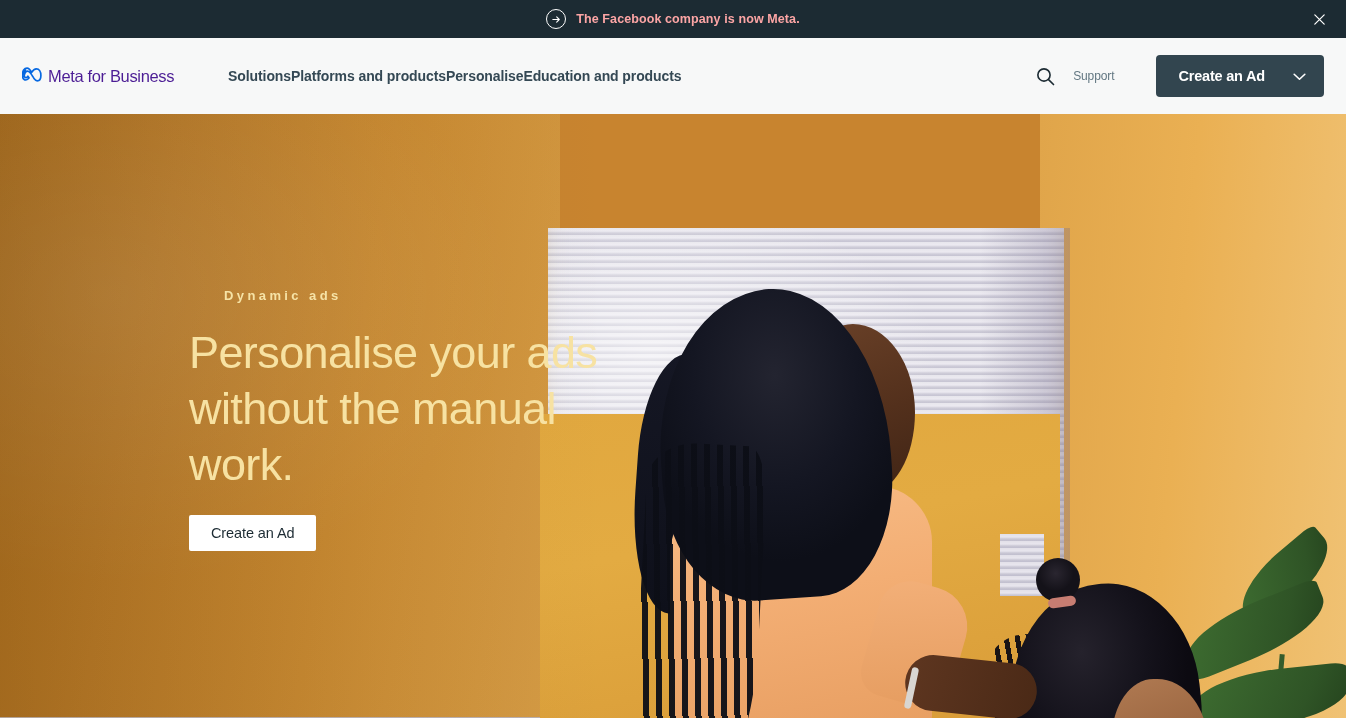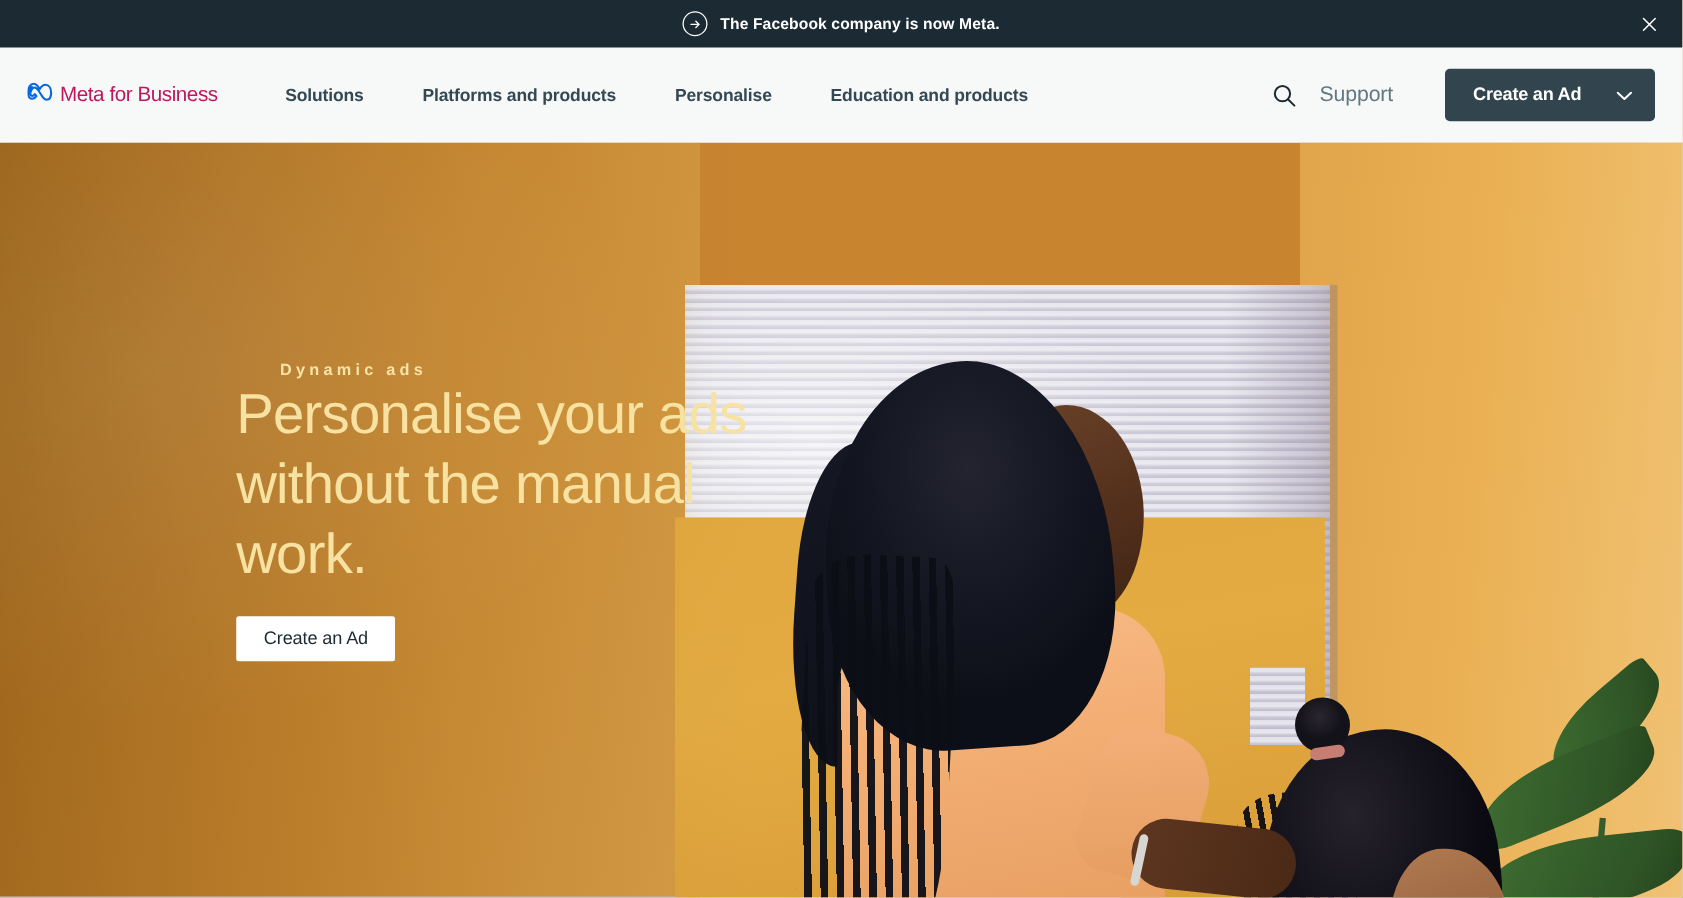--- a/index.html
+++ b/index.html
@@ -37,21 +37,21 @@
   }
   .banner-arrow-circle {
     width: 20px; height: 20px;
     border: 1.2px solid #ffffff;
     border-radius: 50%;
     display: flex; align-items: center; justify-content: center;
     flex: none;
   }
   .banner-arrow-circle svg { display: block; }
   .banner-text {
-    color: #ffffff;
+    color: #fca5a5;
     font-size: 12.5px;
     font-weight: bold;
     letter-spacing: 0.1px;
     white-space: nowrap;
   }
   .banner-close {
     position: absolute;
     right: 14px;
     top: 50%;
     transform: translateY(-50%);
@@ -73,28 +73,27 @@
   .brand {
     display: flex;
     align-items: center;
     gap: 5px;
     cursor: pointer;
     margin-right: 54px;
   }
   .brand-logo { display: block; flex: none; }
   .brand-text {
     font-size: 16.5px;
-    color: #be185d;
+    color: #4c1d95;
     letter-spacing: -0.35px;
     white-space: nowrap;
   }
   .nav {
     display: flex;
     align-items: center;
-    gap: 47px;
   }
   .nav-item {
     font-size: 14px;
     font-weight: bold;
     color: #344854;
     white-space: nowrap;
     cursor: pointer;
     letter-spacing: -0.1px;
   }
   .header-right {
@@ -103,21 +102,21 @@
     align-items: center;
     gap: 0;
   }
   .search-btn {
     width: 40px; height: 40px;
     display: flex; align-items: center; justify-content: center;
     cursor: pointer;
     margin-right: 8px;
   }
   .support-link {
-    font-size: 17px;
+    font-size: 12px;
     color: #627782;
     white-space: nowrap;
     cursor: pointer;
     margin-right: 42px;
     letter-spacing: -0.1px;
   }
   .cta-header {
     height: 42px;
     background: #32454f;
     border-radius: 4px;
@@ -326,20 +325,21 @@
     left: 189px;
     top: 174px;
     width: 470px;
     z-index: 12;
   }
   .eyebrow {
     font-size: 13px;
     font-weight: bold;
     letter-spacing: 3.4px;
     color: #f6e3a6;
+    margin-bottom: 22px;
     padding-left: 35px;
   }
   .hero-title {
     font-size: 45px;
     line-height: 56px;
     font-weight: normal;
     color: #f7e2a2;
     letter-spacing: -0.6px;
     margin-bottom: 22px;
   }

